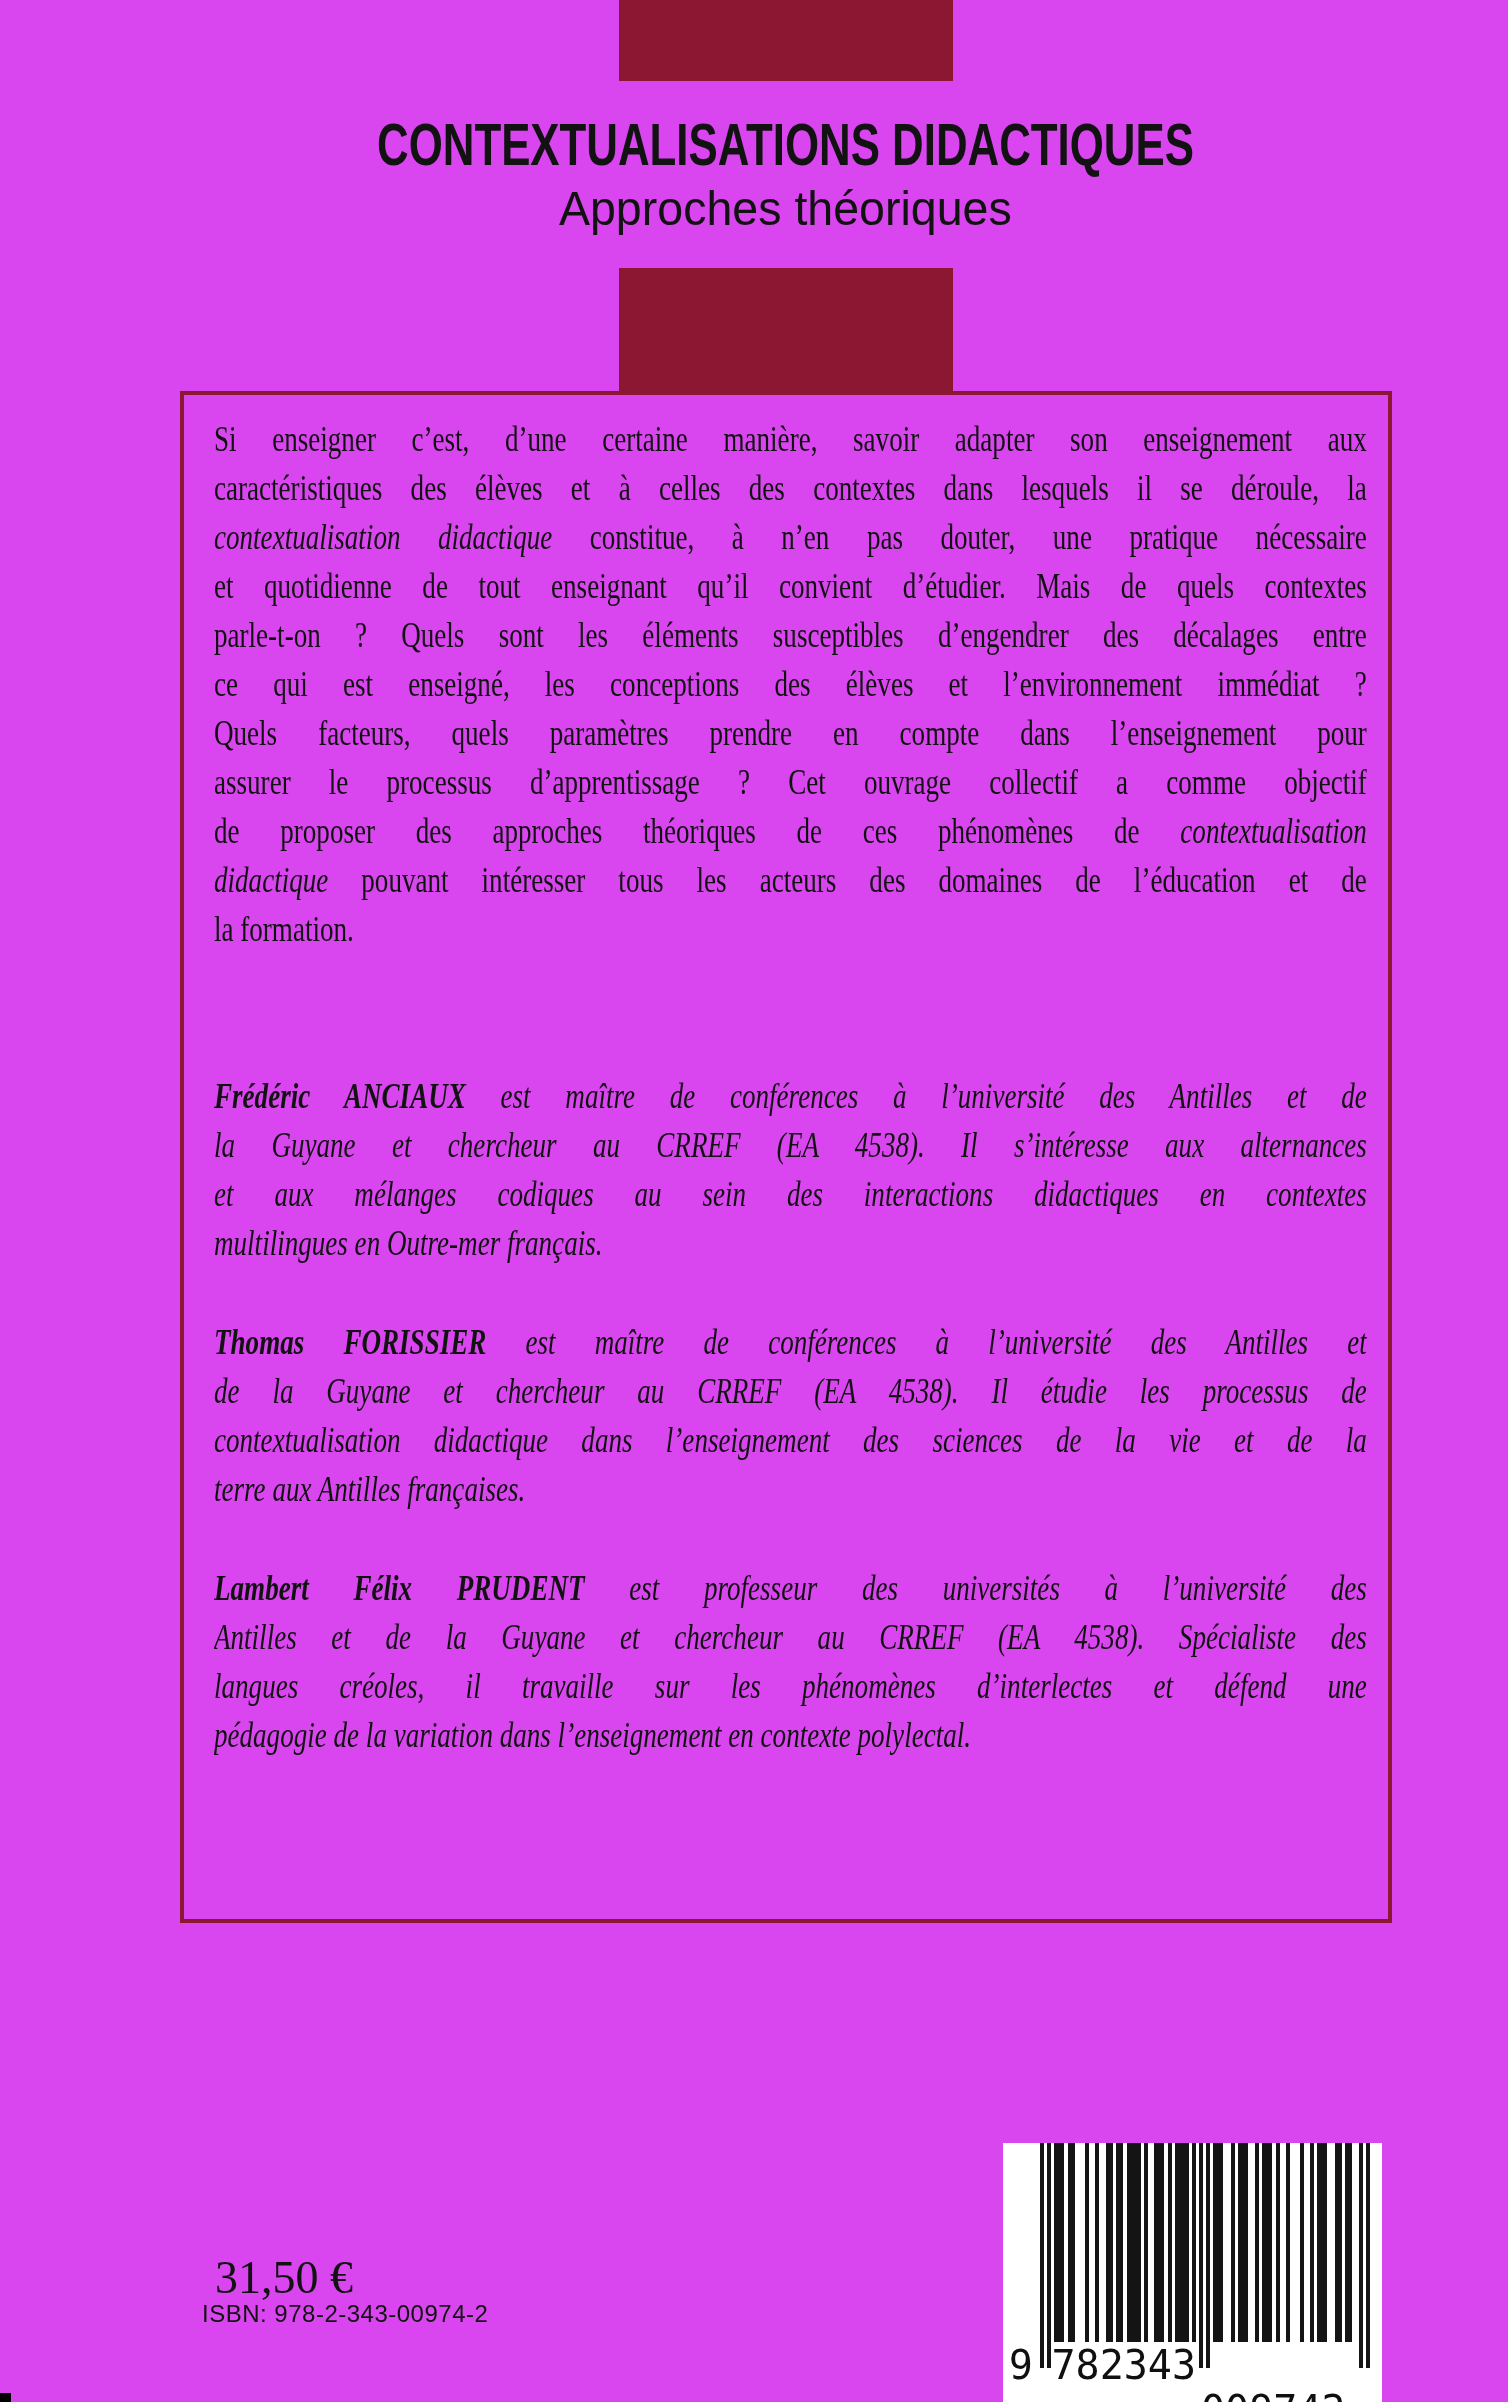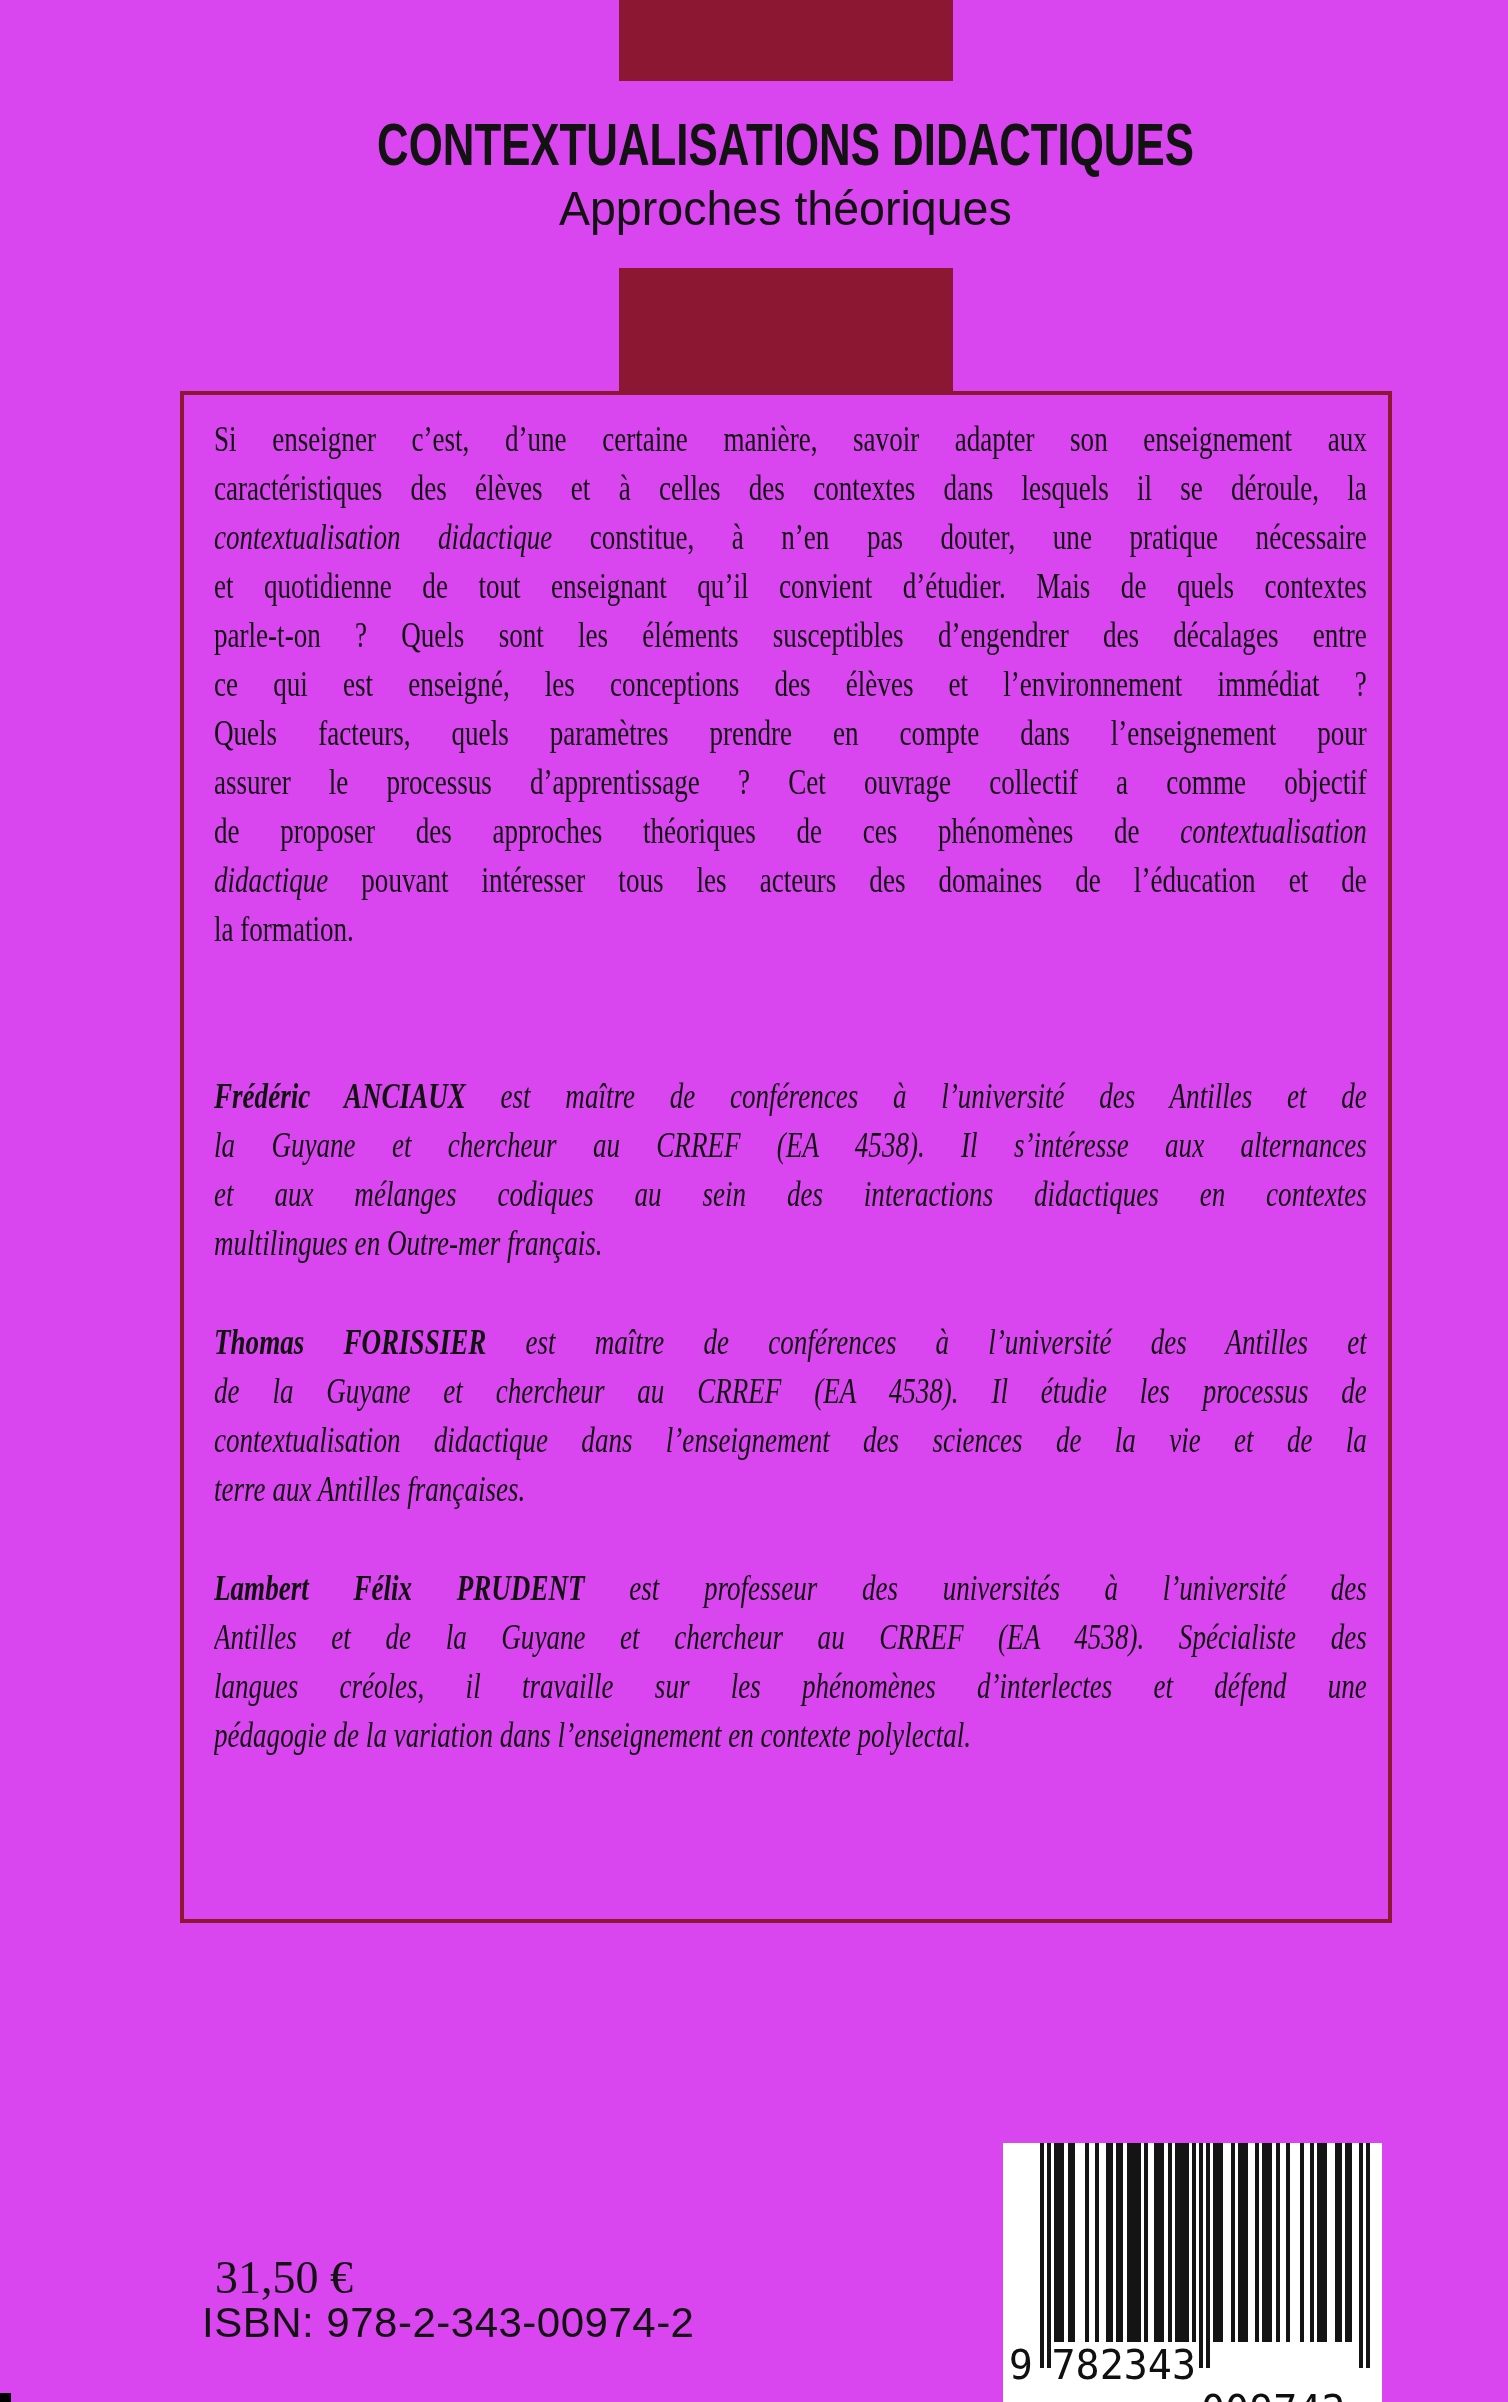--- a/index.html
+++ b/index.html
@@ -41,21 +41,21 @@
   .para{margin:0;}
   .para + .para{margin-top:50px;}
   .para:nth-child(2){margin-top:118px;}
   .line{height:49px;line-height:49px;text-align:justify;text-align-last:justify;overflow:hidden;}
   .line.last{text-align:left;text-align-last:left;}
   .seg-n{font-style:normal;}
   .seg-i{font-style:italic;}
   .seg-b{font-style:italic;font-weight:bold;}
   
   .price{position:absolute;left:215px;top:2255px;font-size:46px;line-height:1;font-family:Liberation Serif, serif;}
-  .isbn{position:absolute;left:202px;top:2302px;font-size:42px;line-height:1;font-family:"Liberation Sans",sans-serif;letter-spacing:0.5px;}
+  .isbn{position:absolute;left:202px;top:2302px;font-size:24px;line-height:1;font-family:"Liberation Sans",sans-serif;letter-spacing:0.5px;}
   
   .barcode{position:absolute;left:1003px;top:2143px;width:379px;height:259px;background:#fff;}
   .barcode-bars{position:absolute;left:0;top:0;width:379px;height:259px;}
   .bar{position:absolute;top:0;height:199px;background:var(--bar);}
   .bar.guard{height:225px;}
   .bc-digit{position:absolute;top:201px;font-family:"DejaVu Sans Mono",monospace;font-size:40px;line-height:42px;color:#101010;}
   .bc-lead{left:5.7px;}
   .bc-left{left:48px;width:145px;text-align:right;}
   .bc-right{left:198px;width:145px;text-align:left;margin-top:45px;}
   

